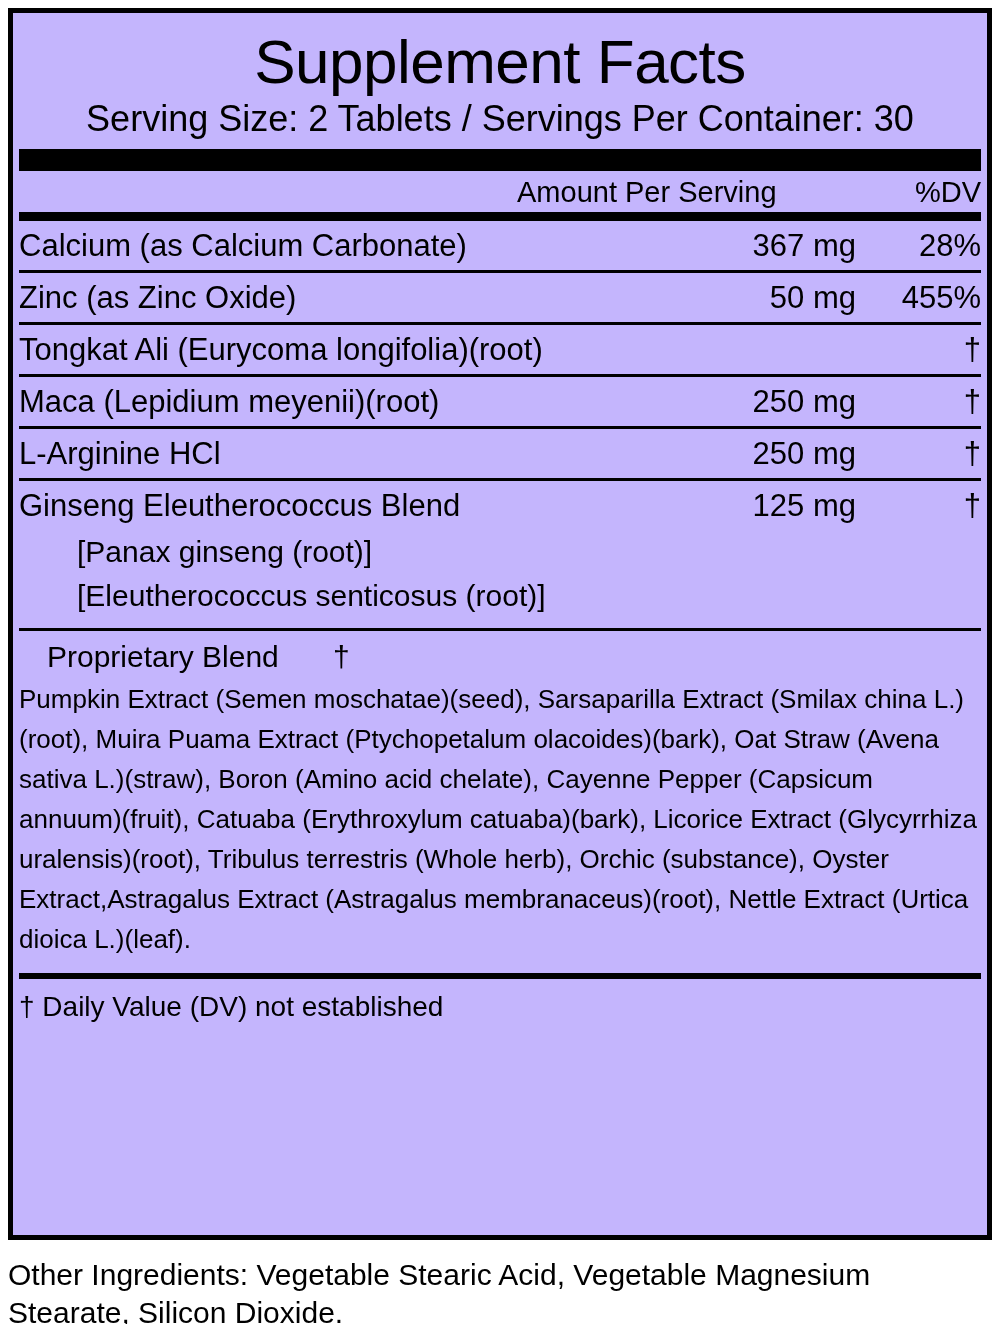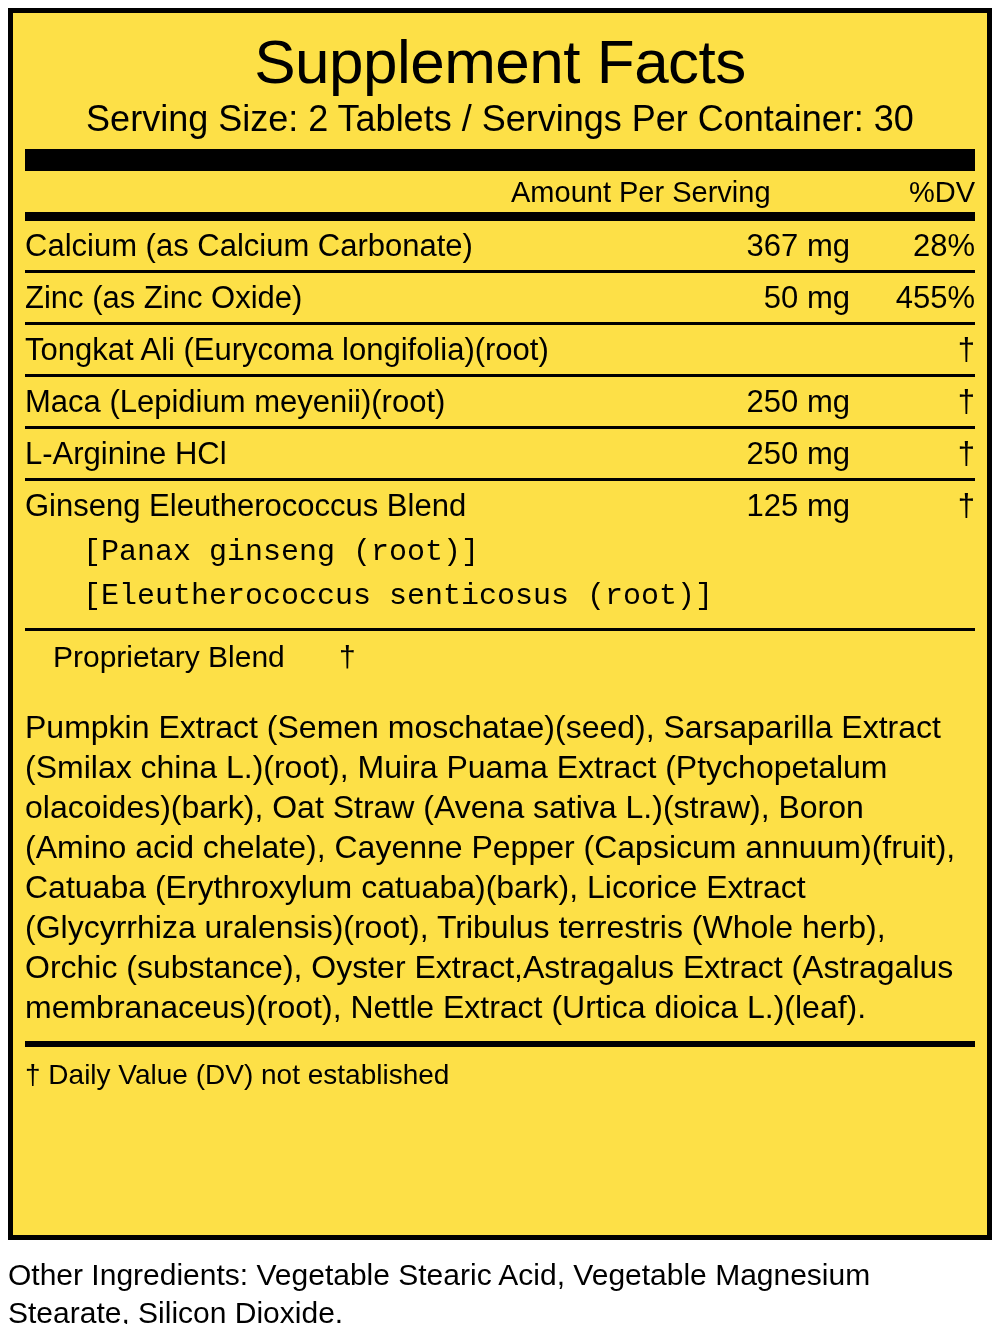--- a/index.html
+++ b/index.html
@@ -21,22 +21,22 @@
     box-sizing: border-box;
   }
   .panel {
     position: absolute;
     left: 8px;
     top: 8px;
     width: 984px;
     height: 1232px;
     border: 5px solid #000;
     box-sizing: border-box;
-    background: #fde047;
-    padding: 0 12px;
+    background: #c4b5fd;
+    padding: 0 6px;
   }
   .title {
     text-align: center;
     font-size: 62px;
     line-height: 74px;
     font-weight: 400;
     letter-spacing: -0.5px;
     margin-top: 12px;
   }
   .serving-line {
@@ -101,21 +101,20 @@
   .ndv {
     width: 125px;
     text-align: right;
     white-space: nowrap;
   }
   .sub-line {
     font-size: 30px;
     line-height: 44px;
     padding-left: 58px;
     white-space: nowrap;
-    font-family: Liberation Mono, monospace;
   }
   .blend-row {
     display: flex;
     align-items: baseline;
     font-size: 30px;
     line-height: 36px;
     padding: 8px 0 2px 0;
     margin-left: 28px;
   }
   .blend-name { flex: 0 0 auto; white-space: nowrap; }
@@ -124,26 +123,25 @@
     text-align: center;
     padding-right: 70px;
     white-space: nowrap;
   }
   .blend-dv {
     width: 125px;
     text-align: center;
     white-space: nowrap;
   }
   .blend-body {
-    font-size: 32px;
+    font-size: 26px;
     line-height: 40px;
     text-align: left;
     padding-top: 2px;
     padding-right: 2px;
-    margin-top: 28px;
   }
   .daily-note {
     font-size: 28px;
     line-height: 36px;
     padding-top: 10px;
   }
   .other {
     position: absolute;
     left: 8px;
     top: 1256px;

